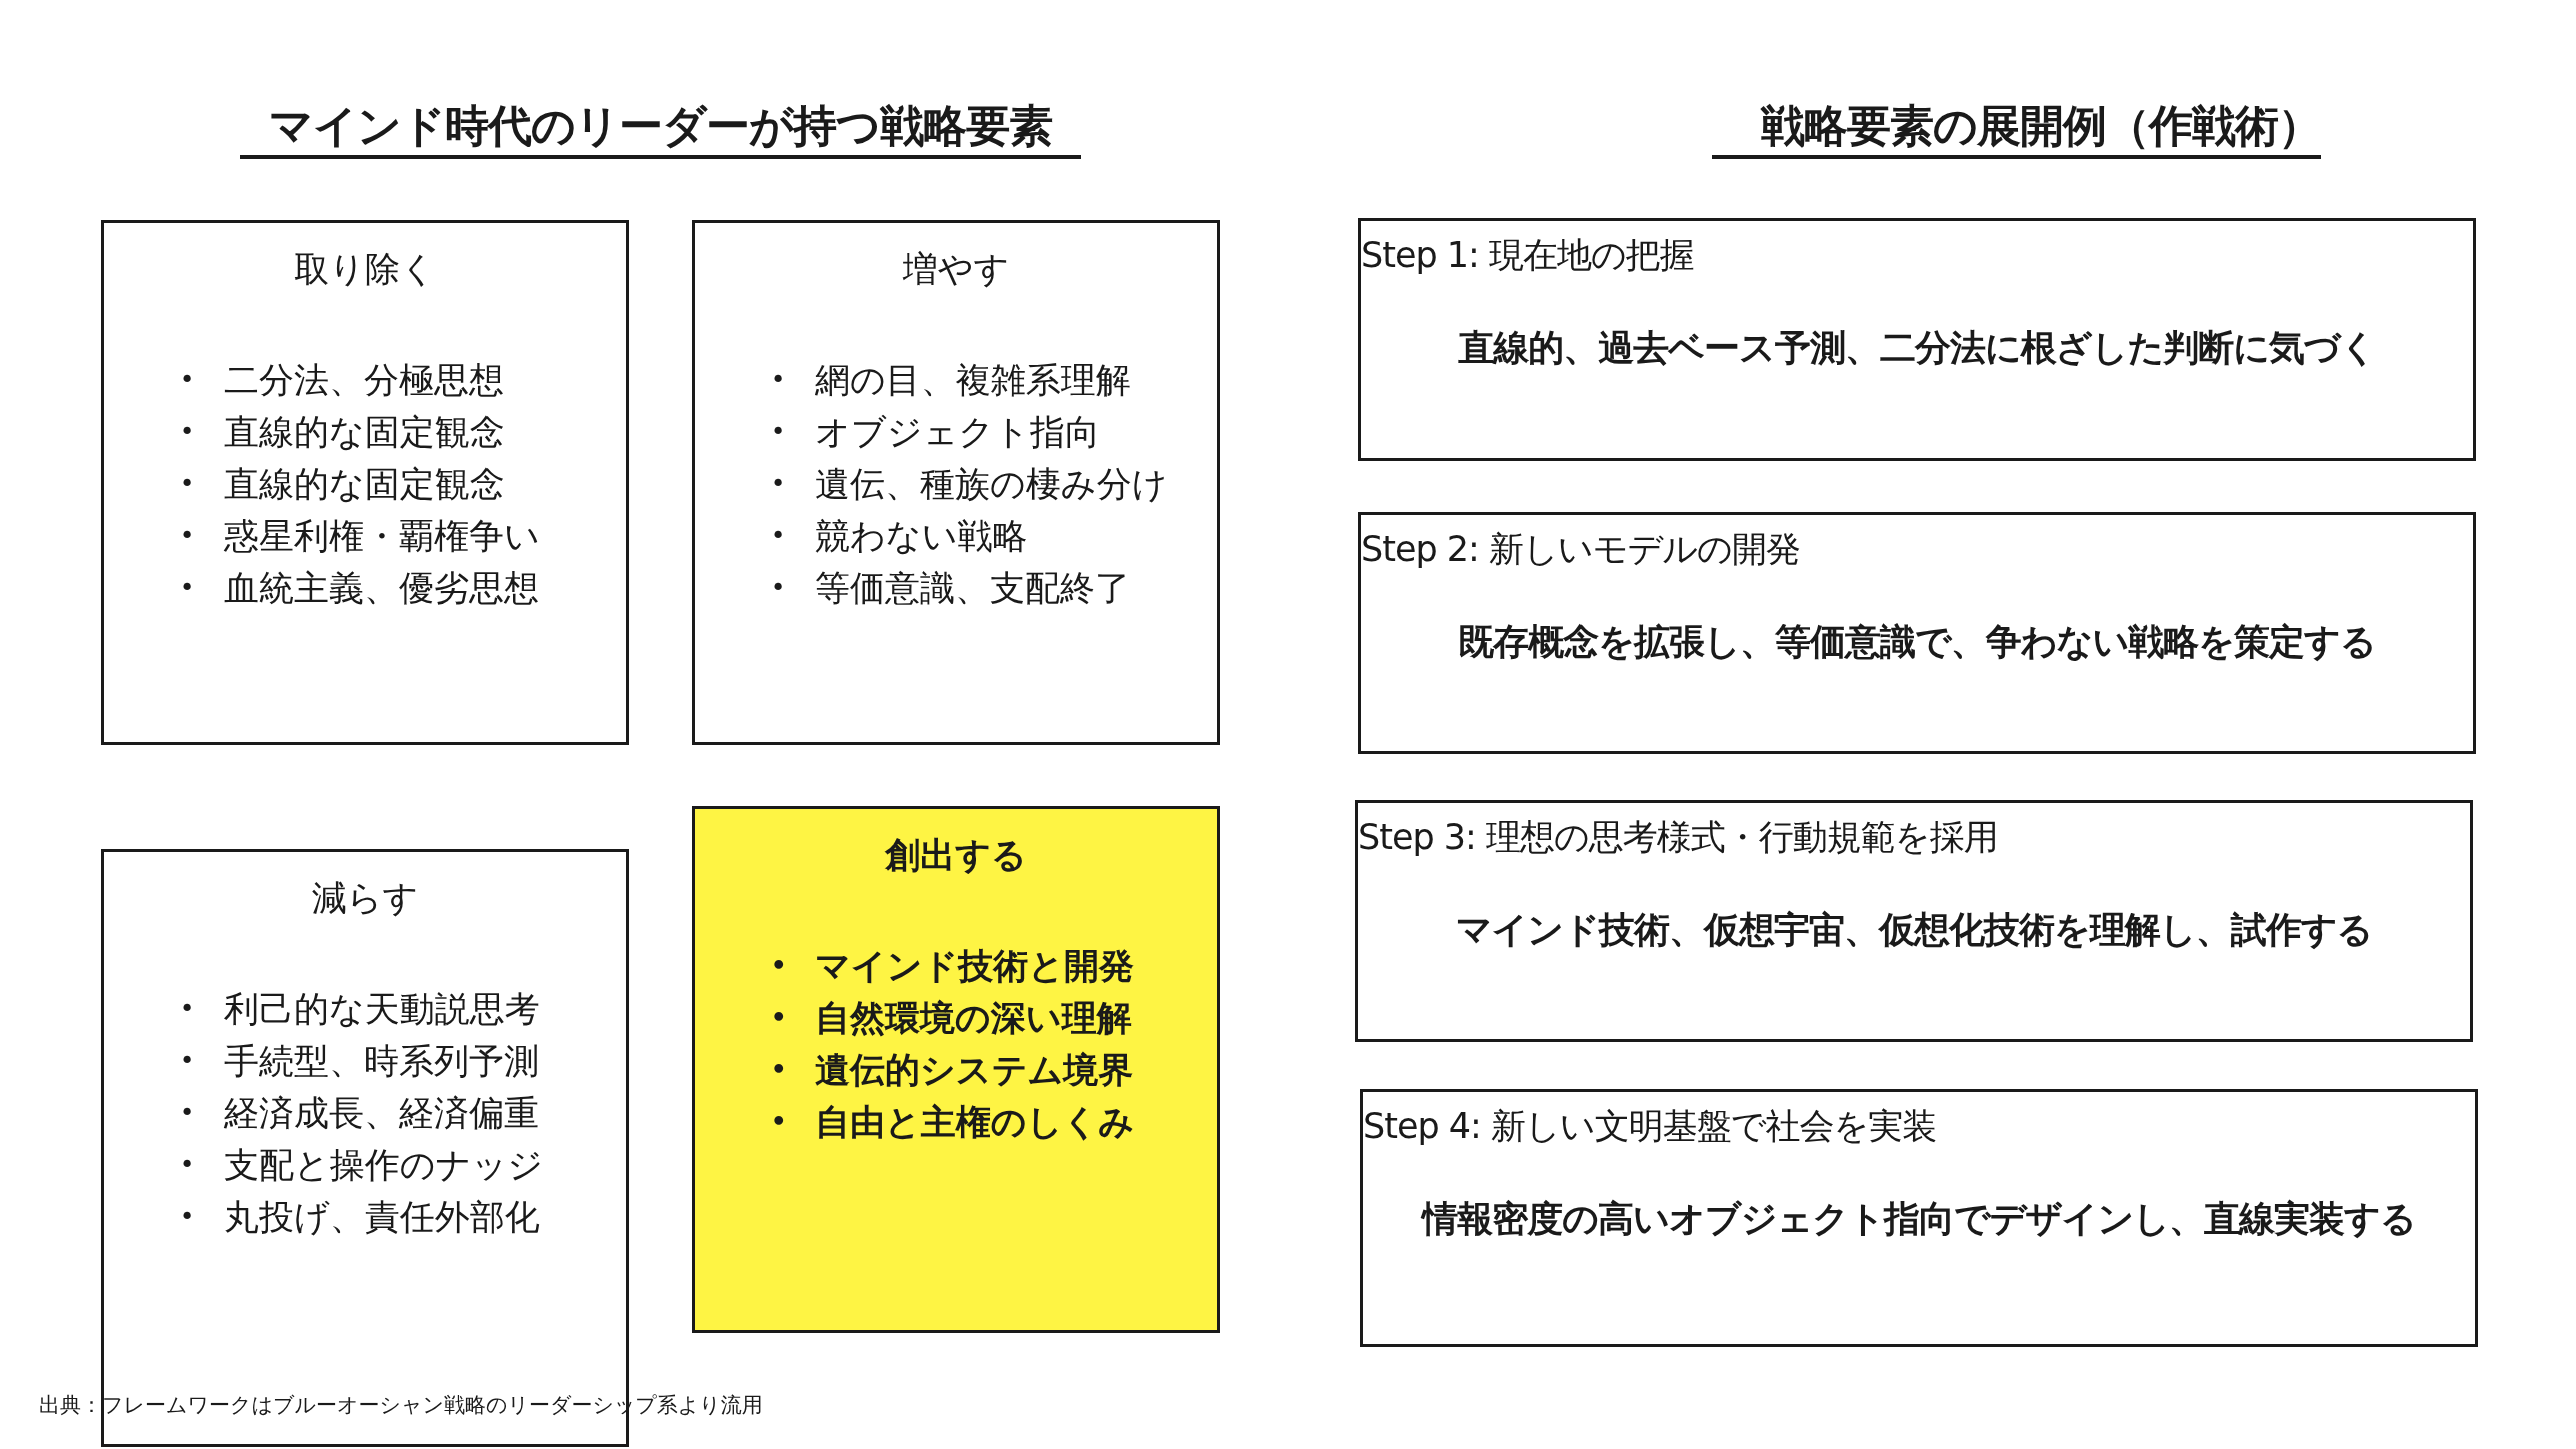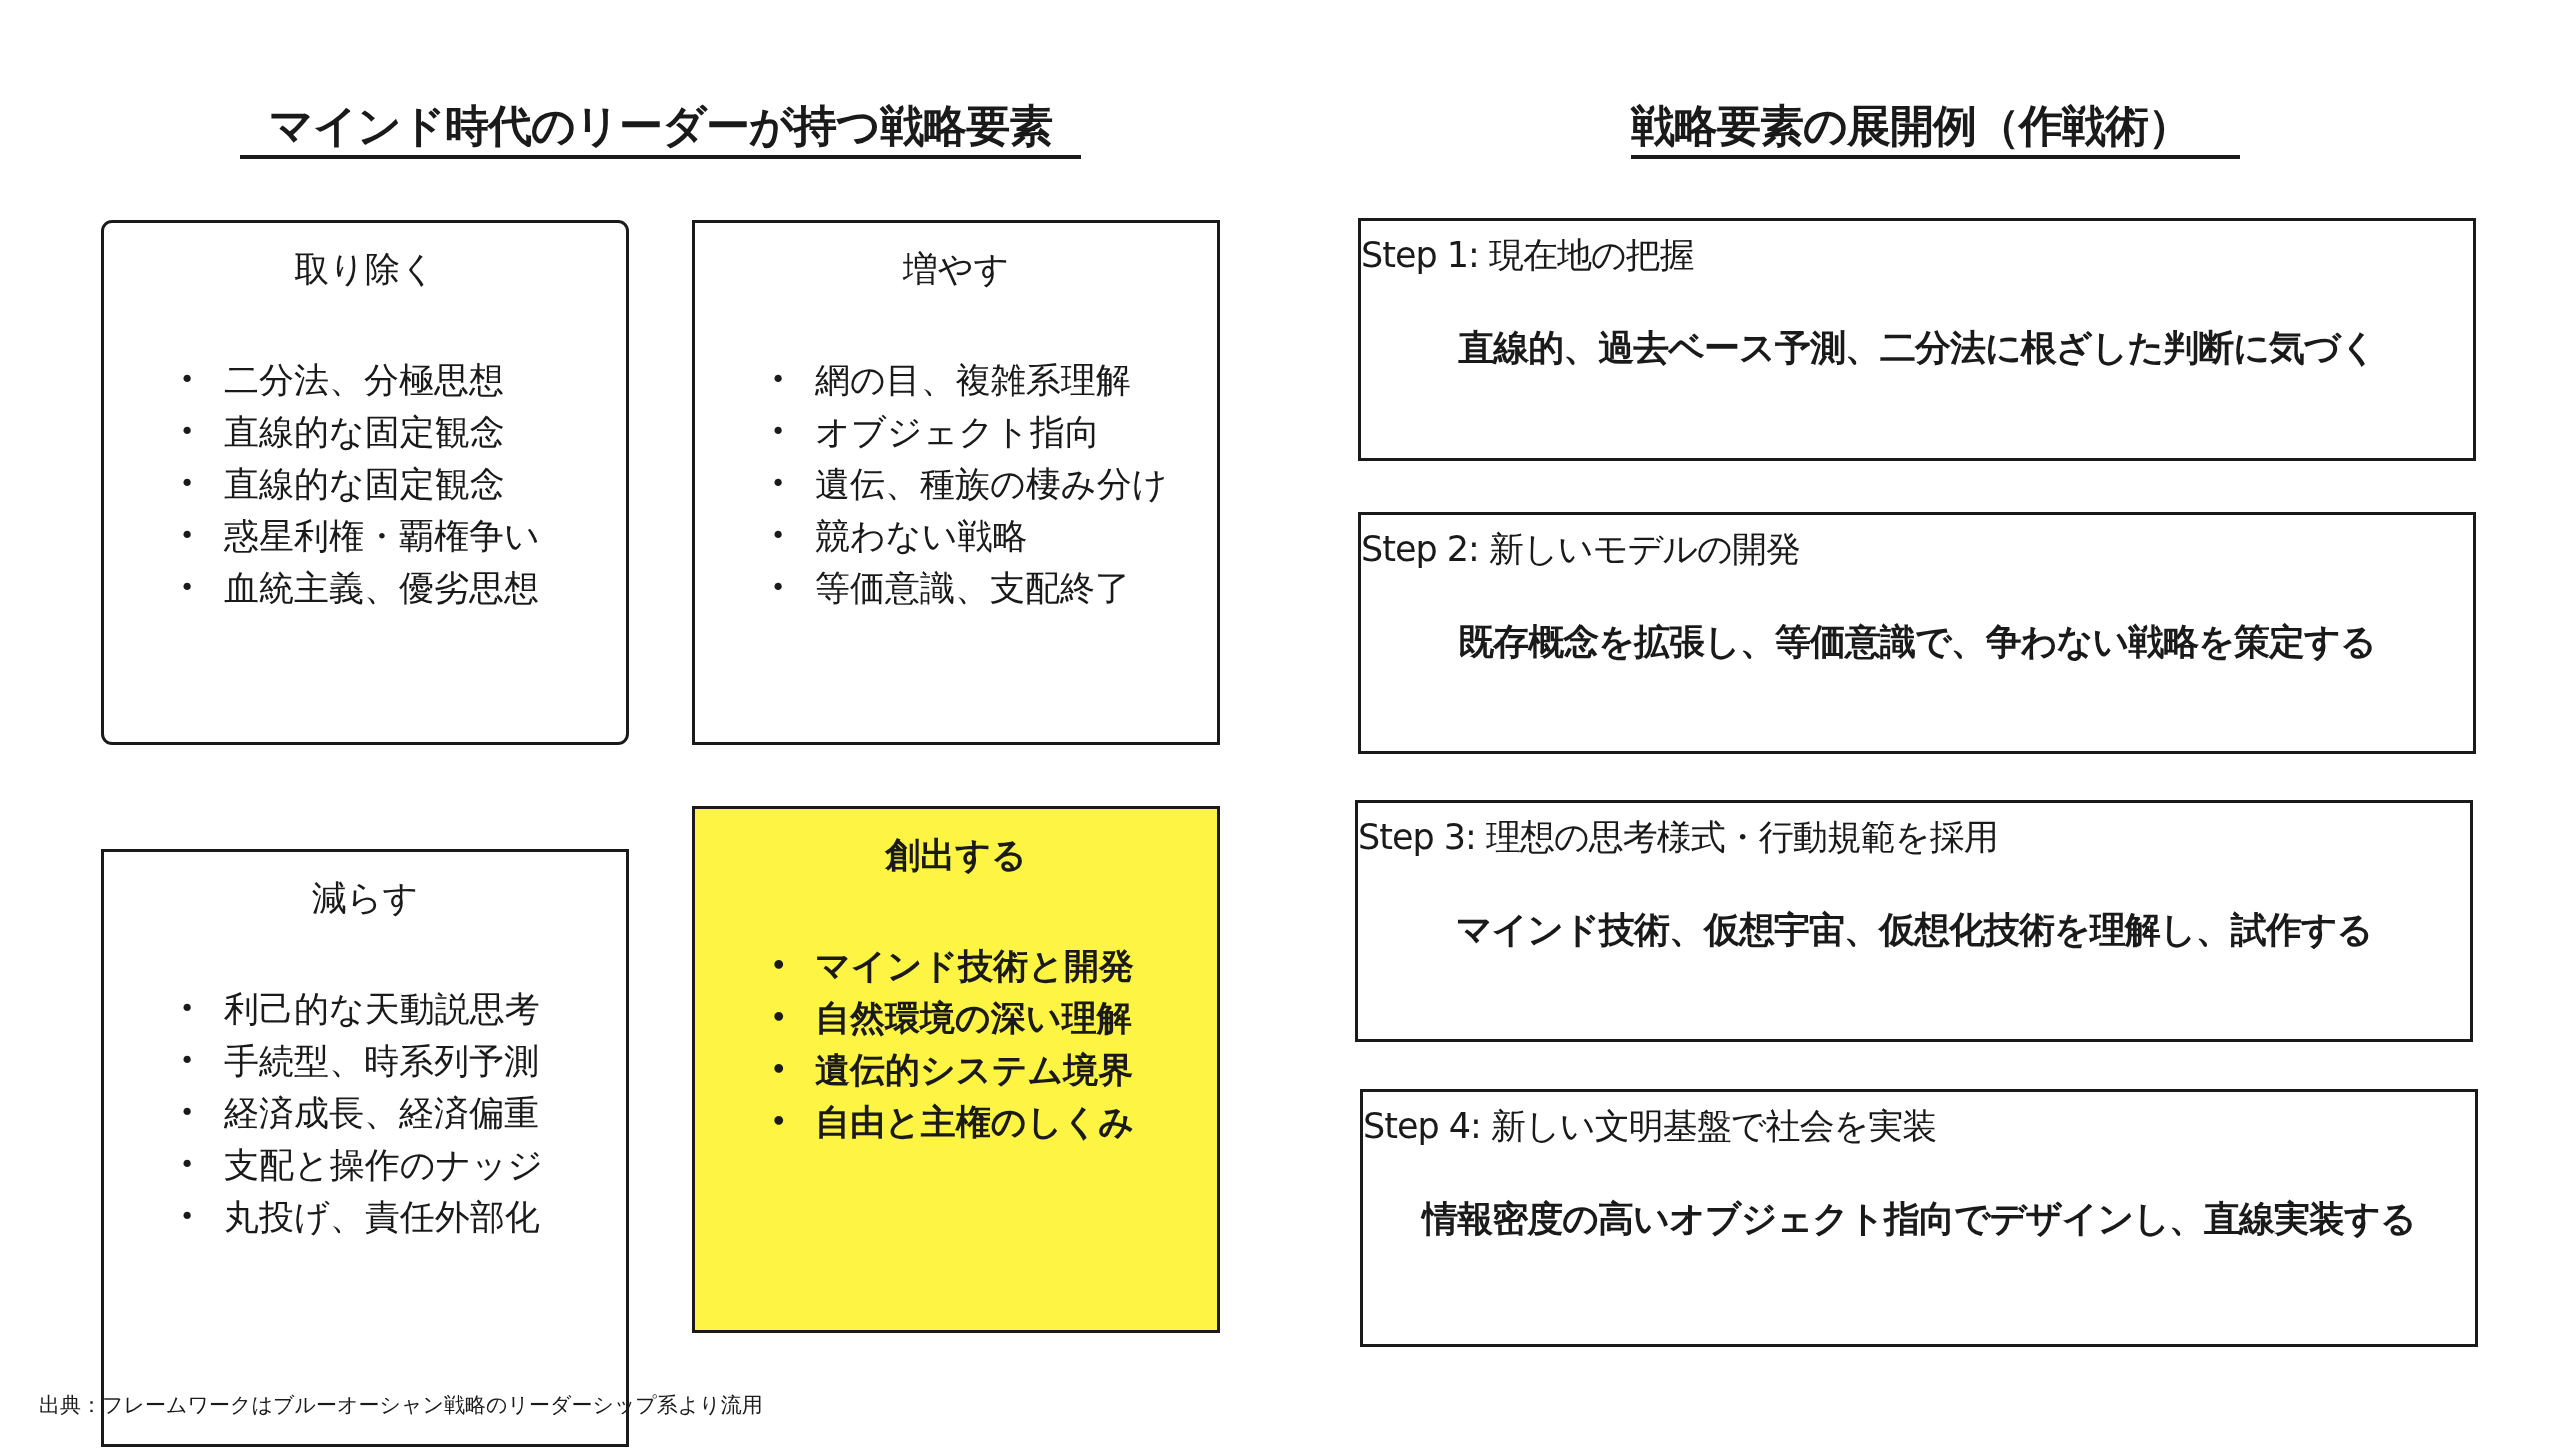--- a/index.html
+++ b/index.html
@@ -8,21 +8,21 @@
     background:#ffffff; color:#1a1a1a;
     font-family:"DejaVu Sans","Liberation Sans",sans-serif;
   }
   .title {
     position:absolute; top:97px; font-weight:bold; font-size:44px;
     line-height:58px; white-space:nowrap;
     border-bottom:4.8px solid #1a1a1a; padding-bottom:0;
     letter-spacing:-1px;
   }
   #title-left { left:240px; width:841px; text-align:center; }
-  #title-right { left:1631px; width:609px; text-align:left; }
+  #title-right { left:1712px; width:609px; text-align:right; }
   .box {
     position:absolute; box-sizing:border-box;
     border:3.9px solid #1a1a1a; background:#ffffff;
   }
   .box.highlight { background:#fef444;font-weight:bold; }
   .box-heading {
     position:absolute; left:0; right:0; top:23px;
     text-align:center; font-size:35px; line-height:46px;
   }
   .bullets {
@@ -48,21 +48,21 @@
     position:absolute; left:39px; top:1391px; font-size:21px; line-height:29px;
     white-space:nowrap;
   }
 </style>
 </head>
 <body>
 
 <div id="title-left" class="title">マインド時代のリーダーが持つ戦略要素</div>
 <div id="title-right" class="title">戦略要素の展開例（作戦術）</div>
 
-<div class="box" style="left:101px; top:220px; width:528px; height:525px;border-radius:11px;">
+<div class="box" style="left:101px; top:220px; width:528px; height:525px;">
   <div class="box-heading">取り除く</div>
   <ul class="bullets">
     <li>二分法、分極思想</li>
     <li>直線的な固定観念</li>
     <li>直線的な固定観念</li>
     <li>惑星利権・覇権争い</li>
     <li>血統主義、優劣思想</li>
   </ul>
 </div>
 

